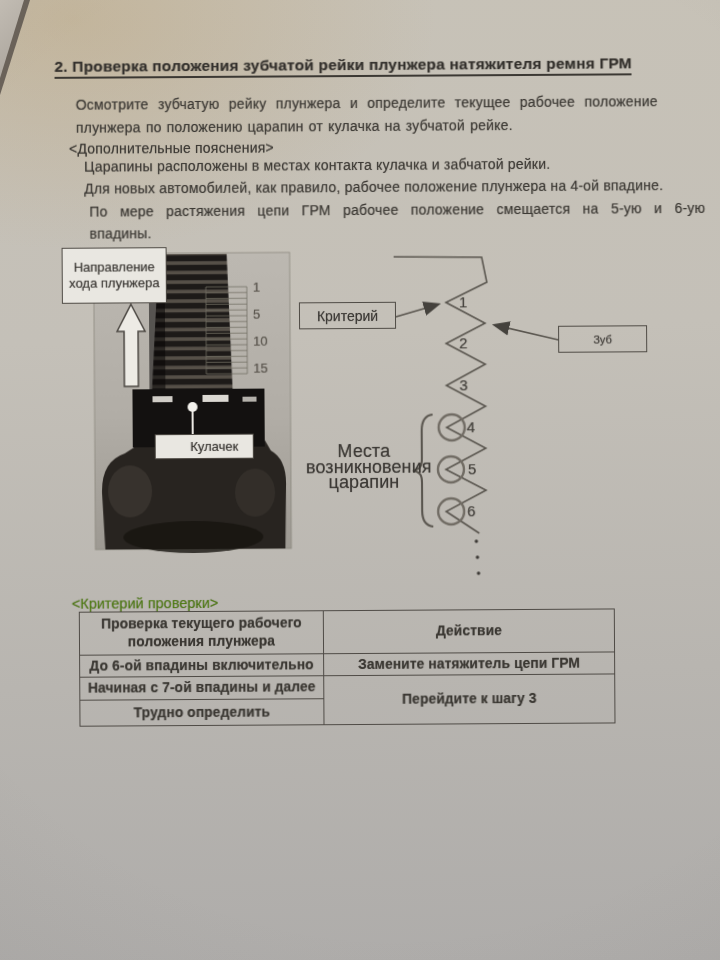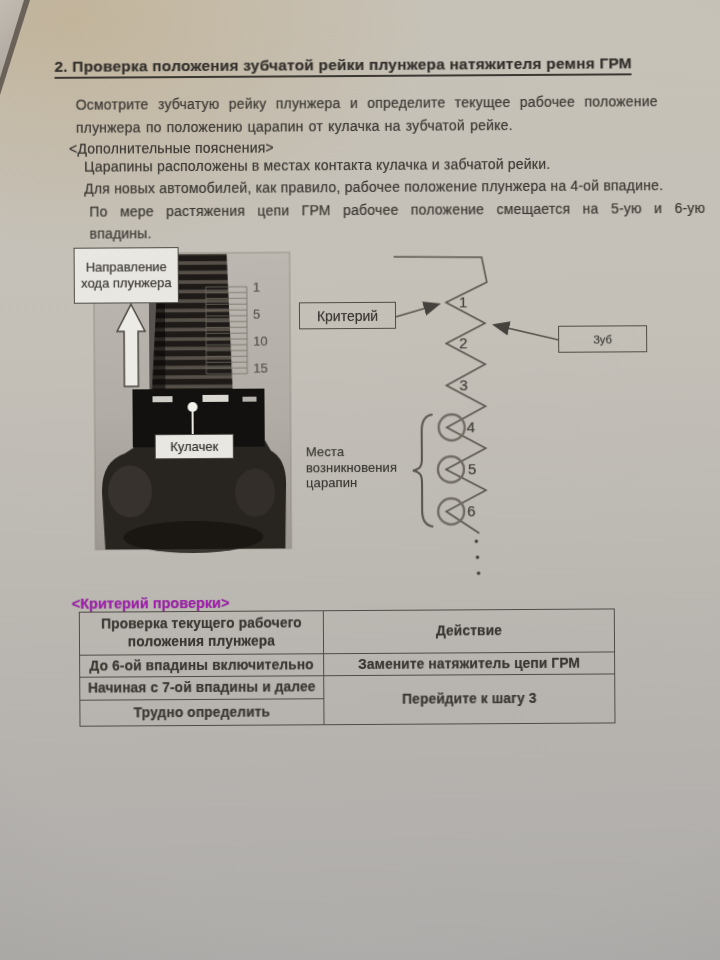--- a/index.html
+++ b/index.html
@@ -45,30 +45,30 @@
   .notes-title{left:71px;top:139px;white-space:nowrap;}
   .note-line{white-space:nowrap;}
   .note1{left:86px;top:157px;}
   .note2{left:86px;top:179px;}
   .note3{left:91px;top:199px;width:616px;line-height:22px;text-align:justify;text-align-last:left;word-spacing:3.5px;}
 
   .callout{
     border:1.5px solid #4f4b45;color:#3b3834;text-align:center;
     display:flex;align-items:center;justify-content:center;
   }
-  .callout-filled{background:#e9e7e1;}
-  .callout-direction{left:75px;top:246px;width:101px;min-height:52px;font-size:13px;line-height:16px;padding:1px;}
+  .callout-filled{background:#e9e7e1;padding-left:20px;}
+  .callout-direction{left:63px;top:246px;width:101px;min-height:52px;font-size:13px;line-height:16px;padding:1px;}
   .callout-cam{left:155px;top:433px;width:77px;height:23px;font-size:13px;}
   .callout-valley{left:300px;top:302px;width:95px;height:25px;font-size:14px;background:transparent;}
   .callout-tooth{left:559px;top:327px;width:87px;height:25px;font-size:11px;background:transparent;}
   .scratch-label{
-    left:306px;top:444px;width:116px;text-align:left;
-    font-size:13px;line-height:15.5px;color:#3b3834;letter-spacing:0.1px;
-  }
-  .criteria-title{left:71px;top:594px;font-size:14.5px;font-weight:bold;white-space:nowrap;color:#a21caf;}
+    left:306px;top:444px;width:116px;text-align:center;
+    font-size:18px;line-height:15.5px;color:#3b3834;letter-spacing:0.1px;
+  }
+  .criteria-title{left:71px;top:594px;font-size:14.5px;font-weight:normal;white-space:nowrap;color:#4d7c0f;}
 
   table.criteria{
     position:absolute;left:78px;top:610px;width:535px;
     border-collapse:collapse;table-layout:fixed;
   }
   table.criteria td{
     border:1.6px solid #4f4b46;
     font-size:13.8px;font-weight:bold;color:#3a3732;
     text-align:center;vertical-align:middle;
     padding:1px 4px;line-height:18px;letter-spacing:0.1px;

